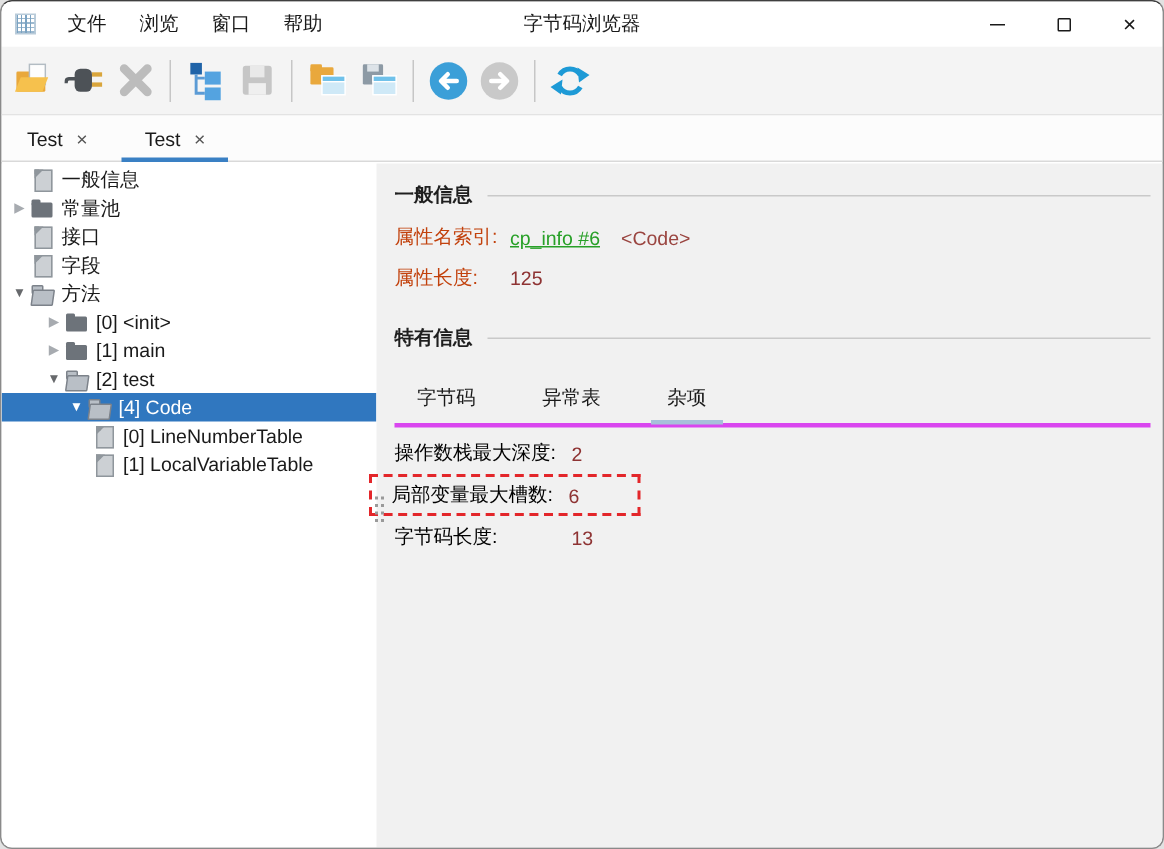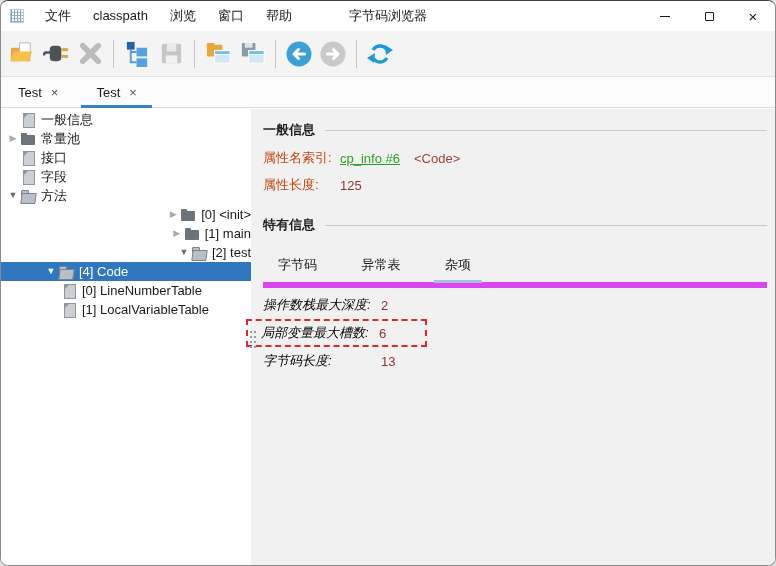--- a/index.html
+++ b/index.html
@@ -36,21 +36,21 @@
   
   .main{position:absolute;top:108px;left:0;right:0;bottom:0;display:flex;}
   .tree{width:250px;flex:none;background:#fff;padding-top:1px;overflow:hidden;}
   .content{flex:1;background:#f1f1f1;padding:6px 8px 0 12px;position:relative;}
   .grip{position:absolute;left:249px;top:222px;width:2px;height:2px;background:#9a9a9a;
         box-shadow:4px 0 #9a9a9a,0 5px #9a9a9a,4px 5px #9a9a9a,0 10px #9a9a9a,4px 10px #9a9a9a,0 15px #9a9a9a,4px 15px #9a9a9a;}
 
   
   .trow{display:flex;align-items:center;height:19px;font-size:13px;color:#1a1a1a;white-space:nowrap;cursor:default;}
   .trow.sel{background:#3077bf;color:#fff;}
-  .lvl1{padding-left:4px;}.lvl2{padding-left:15px;justify-content:flex-end;}.lvl3{padding-left:42px;}.lvl4{padding-left:61px;}
+  .lvl1{padding-left:4px;}.lvl2{padding-left:27px;}.lvl3{padding-left:42px;}.lvl4{padding-left:61px;}
   .exp{width:16px;flex:none;font-size:9px;text-align:center;line-height:19px;}
   .exp.c::before{content:"▶";color:#a7abb0;}
   .exp.e::before{content:"▼";color:#67696c;}
   .trow.sel .exp.e::before{color:#fff;}
   .ticon{width:15px;height:14px;flex:none;position:relative;margin-right:5px;}
   .ticon.doc::before{content:"";position:absolute;left:2px;top:0;width:10px;height:13px;background:#ccd0d4;border:1px solid #8f969c;}
   .ticon.doc::after{content:"";position:absolute;left:2px;top:0;border:3px solid #8f969c;border-right-color:transparent;border-bottom-color:transparent;}
   .ticon.fc::before{content:"";position:absolute;left:0;top:1px;width:6px;height:4px;background:#6d737a;border-radius:1px;}
   .ticon.fc::after{content:"";position:absolute;left:0;top:3px;width:14px;height:10px;background:#6d737a;border-radius:1px;}
   .ticon.fo::before{content:"";position:absolute;left:0;top:1px;width:6px;height:4px;background:#b9bfc6;border:1px solid #7c828a;border-radius:1px;}
@@ -59,39 +59,38 @@
   
   .sect{display:flex;align-items:center;margin-top:6px;}
   .sect-t{font-size:13px;font-weight:700;color:#1f1f1f;flex:none;}
   .sect-line{flex:1;border-top:1px solid #c9c9c9;margin-left:10px;}
   .grow{display:flex;align-items:center;font-size:13px;margin-top:11px;height:16px;}
   .glabel{width:77px;flex:none;color:#c2410c;}
   .glink{color:#28a028;text-decoration:underline;margin-right:14px;cursor:pointer;}
   .gtype{color:#9a4540;}
   .gval{color:#8e3333;}
   .sect2{margin-top:23px;}
-  .itabs{margin-top:14px;border-bottom:6px solid #d946ef;padding-left:4px;}
+  .itabs{margin-top:14px;border-bottom:3px solid #d946ef;padding-left:4px;}
   .itab{display:inline-block;padding:8px 11px 8px;font-size:13px;color:#1a1a1a;position:relative;margin-right:18px;}
   .itab.active::after{content:"";position:absolute;left:0;right:0;bottom:-1px;height:3px;background:#a7c0da;}
   .mrows{margin-top:8px;}
   .mrow{display:flex;align-items:center;font-size:13px;height:18px;margin-bottom:7px;}
-  .mlabel{width:118px;flex:none;color:#000;font-style:italic;}
+  .mlabel{width:118px;flex:none;color:#000;}
   .mval{color:#8e3333;}
   .mrow.hl{border:2px dashed #e3262a;margin-left:-17px;padding:3px 0 3px 13px;width:181px;height:auto;margin-top:-2px;margin-bottom:5px;}
 </style>
 </head>
 <body>
 
 <div class="window">
 
   <div class="titlebar">
     <span class="app-icon"></span>
     <nav class="menubar">
       <span class="menu-item">文件</span>
-      <span class="menu-item">classpath</span>
       <span class="menu-item">浏览</span>
       <span class="menu-item">窗口</span>
       <span class="menu-item">帮助</span>
     </nav>
     <div class="win-title">字节码浏览器</div>
     <div class="win-controls">
       <div class="win-btn">
           <span class="glyph-min"></span>
         </div>
       <div class="win-btn">

